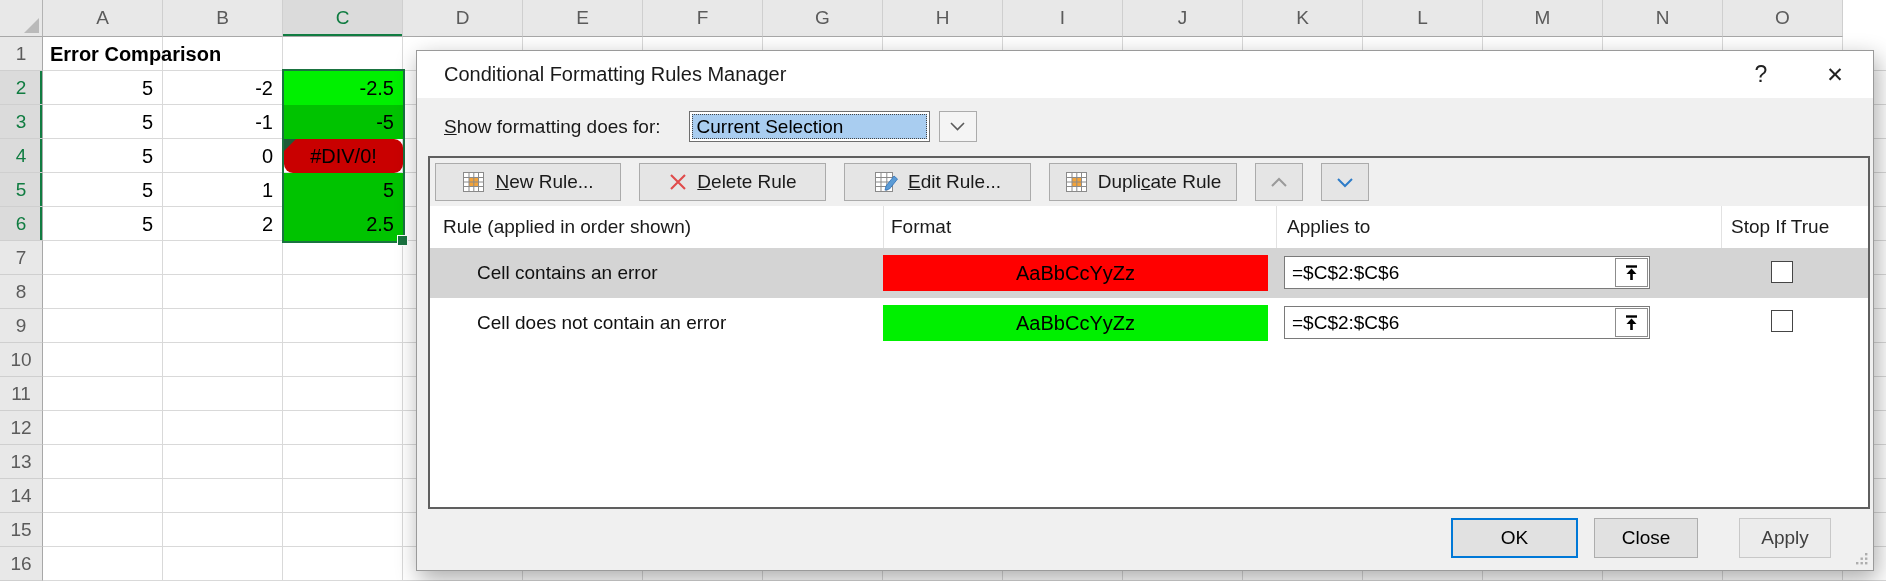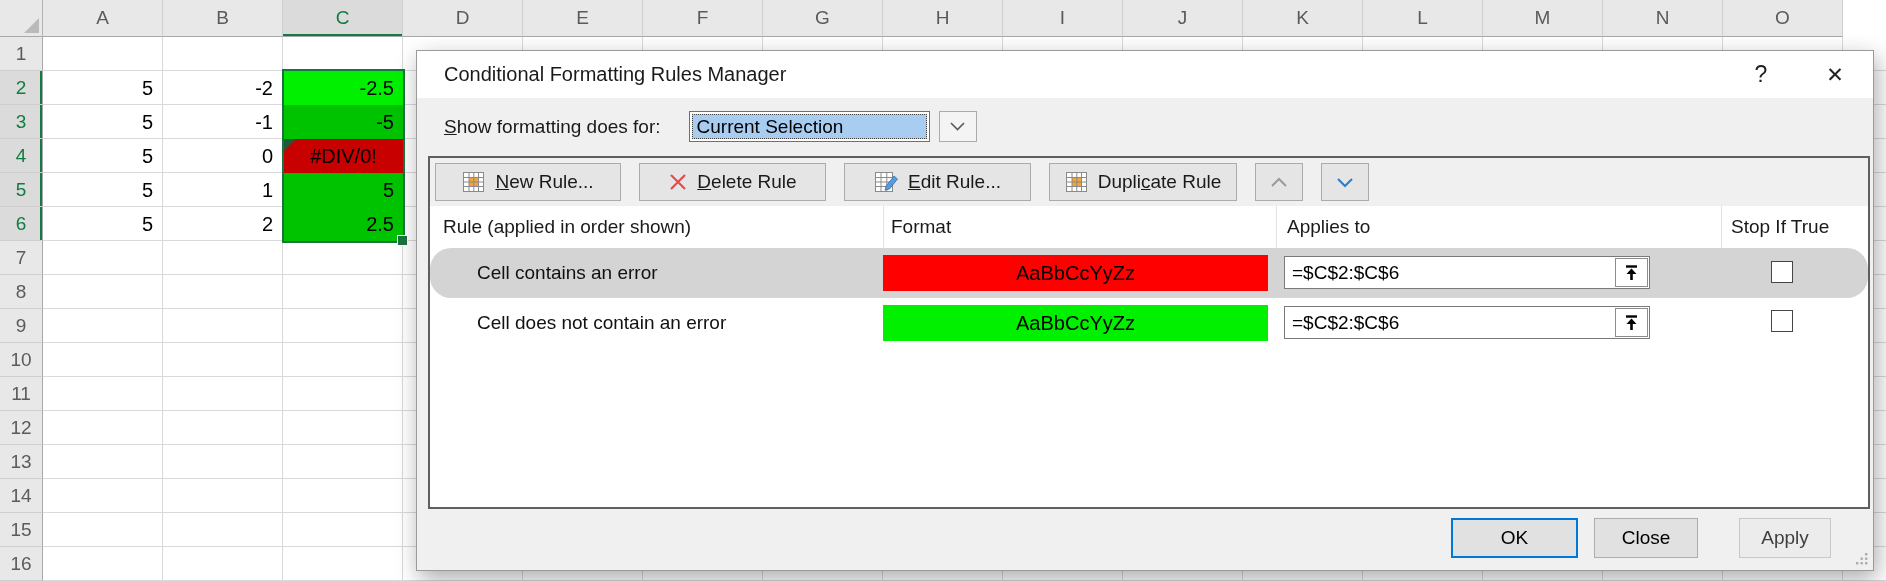--- a/index.html
+++ b/index.html
@@ -19,21 +19,21 @@
     border-right:1px solid #CFCFCF;border-bottom:1px solid #A8A8A8;
     display:flex;align-items:center;justify-content:center;font-size:19px;color:#5B5B5B;}
   .colhdr.sel{background:#DBDBDB;color:#107C41;box-shadow:inset 0 -2px 0 #107C41;}
   .rowhdr{position:absolute;left:0;width:43px;height:34px;background:#E8E8E8;box-sizing:border-box;
     border-right:1px solid #A8A8A8;border-bottom:1px solid #CFCFCF;
     display:flex;align-items:center;justify-content:center;font-size:19px;color:#5B5B5B;}
   .rowhdr.sel{background:#DBDBDB;color:#107C41;box-shadow:inset -2px 0 0 #107C41;}
   .cell{position:absolute;height:34px;line-height:34px;font-size:20px;color:#000;box-sizing:border-box;}
   .numcell{width:118px;text-align:right;padding-right:9px;}
   .ccell{left:284px;width:119px;z-index:2;}
-  .errcell{text-align:center;padding-right:0;}
+  .errcell{text-align:center;padding-right:0;border-radius:9px;}
   .a1{left:50px;top:37px;font-weight:700;white-space:nowrap;}
   .selbox{position:absolute;left:282px;top:69px;width:123px;height:174px;box-sizing:border-box;
     border:2px solid #1A7340;z-index:4;}
   .fillhandle{position:absolute;right:-5px;bottom:-5px;width:9px;height:9px;background:#1A7340;border:1px solid #fff;}
   .erri{position:absolute;left:284px;top:139px;width:0;height:0;z-index:3;
     border-right:12px solid transparent;border-top:12px solid #1E5C38;}
 
   
   .dlg{position:absolute;left:416px;top:50px;width:1458px;height:521px;background:#F0F0F0;
     border:1px solid #9A9A9A;box-sizing:border-box;z-index:10;box-shadow:3px 8px 22px rgba(0,0,0,.33);}
@@ -63,21 +63,21 @@
   .tbtn u{text-decoration:underline;}
 
   .listhdr{position:absolute;left:0;top:48px;right:0;height:42px;background:#fff;font-size:19px;color:#1A1A1A;}
   .lh{position:absolute;top:0;height:42px;display:flex;align-items:center;box-sizing:border-box;border-left:1px solid #E2E2E2;}
   .lh.rule{left:0;width:453px;border-left:none;padding-left:13px;}
   .lh.fmt{left:453px;width:393px;padding-left:7px;}
   .lh.app{left:846px;width:445px;padding-left:10px;}
   .lh.stop{left:1291px;width:147px;padding-left:9px;}
 
   .rrow{position:absolute;left:0;right:0;height:50px;}
-  .rrow.sel{background:#D4D4D4;border-radius:21px;}
+  .rrow.sel{background:#D4D4D4;}
   .rname{position:absolute;left:47px;top:0;height:50px;display:flex;align-items:center;font-size:19px;color:#111;}
   .rprev{position:absolute;left:453px;top:7px;width:385px;height:36px;display:flex;align-items:center;justify-content:center;
     font-size:20px;color:#000;}
   .rapplies{position:absolute;left:854px;top:8px;width:366px;height:33px;background:#fff;border:1px solid #7A7A7A;
     box-sizing:border-box;display:flex;align-items:stretch;}
   .rapplies .txt{flex:1;font-size:19px;color:#000;display:flex;align-items:center;padding-left:7px;}
   .collapsebtn{width:31px;margin:1px;border:1px solid #8C8C8C;background:#fff;display:flex;align-items:center;justify-content:center;}
   .cfcheck{position:absolute;left:1341px;top:13px;width:22px;height:22px;background:#fff;border:1px solid #454545;box-sizing:border-box;}
   .rrow.r2 .cfcheck{top:12px;}
 
@@ -125,20 +125,21 @@
   <div class="rowhdr" style="top:275px">8</div>
   <div class="rowhdr" style="top:309px">9</div>
   <div class="rowhdr" style="top:343px">10</div>
   <div class="rowhdr" style="top:377px">11</div>
   <div class="rowhdr" style="top:411px">12</div>
   <div class="rowhdr" style="top:445px">13</div>
   <div class="rowhdr" style="top:479px">14</div>
   <div class="rowhdr" style="top:513px">15</div>
   <div class="rowhdr" style="top:547px">16</div>
 
+  <div class="cell a1">Error Comparison</div>
 
   <div class="cell numcell" style="left:44px;top:71px">5</div>
   <div class="cell numcell" style="left:44px;top:105px">5</div>
   <div class="cell numcell" style="left:44px;top:139px">5</div>
   <div class="cell numcell" style="left:44px;top:173px">5</div>
   <div class="cell numcell" style="left:44px;top:207px">5</div>
 
   <div class="cell numcell" style="left:164px;top:71px">-2</div>
   <div class="cell numcell" style="left:164px;top:105px">-1</div>
   <div class="cell numcell" style="left:164px;top:139px">0</div>

